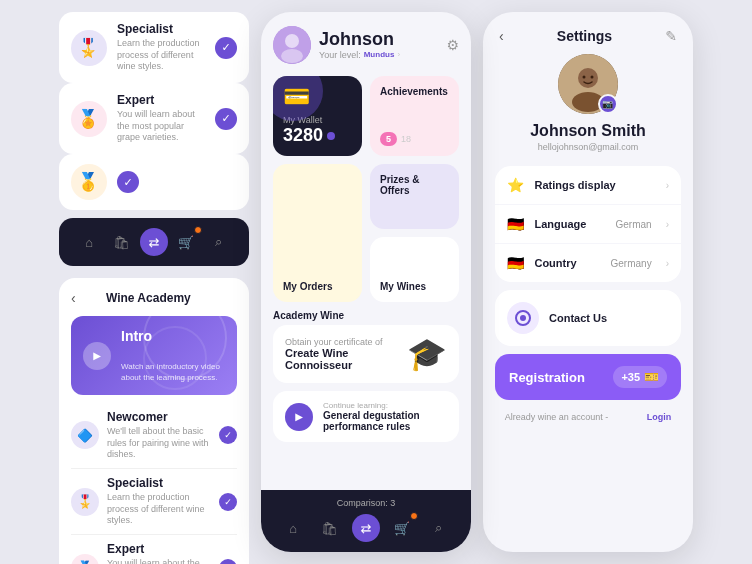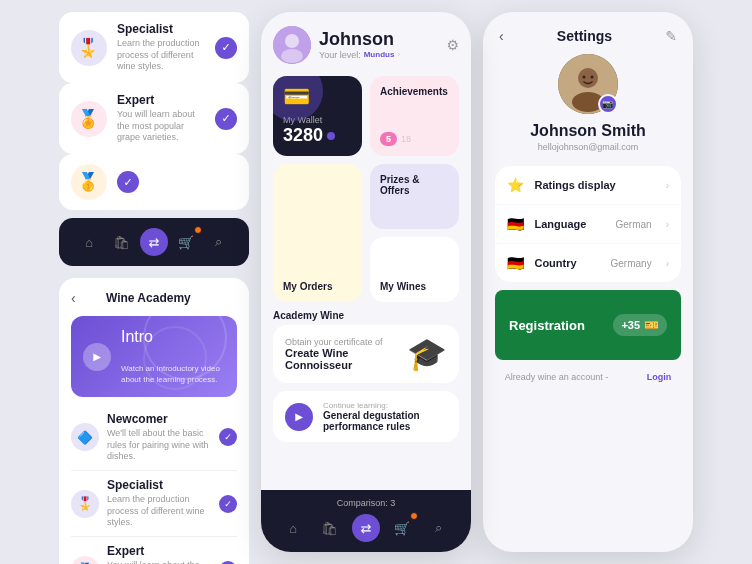--- a/index.html
+++ b/index.html
@@ -117,21 +117,21 @@
       border-radius: 50%;
       border: 2px solid rgba(255,255,255,0.1);
       right: 30px; top: 10px;
     }
     .play-btn {
       width: 28px; height: 28px; border-radius: 50%;
       background: rgba(255,255,255,0.3);
       display: flex; align-items: center; justify-content: center;
       font-size: 10px; color: #fff; flex-shrink: 0;
     }
-    .intro-text .intro-label { font-size: 16px; font-weight: 400; }
+    .intro-text .intro-label { font-size: 14px; font-weight: 700; }
     .intro-text .intro-sub { font-size: 8px; opacity: 0.8; line-height: 1.3; margin-top: 18px; }
 
     .mini-course-card {
       display: flex; align-items: center; gap: 8px;
       padding: 7px 0;
       border-bottom: 1px solid #f0f0f0;
     }
     .mini-course-card:last-child { border-bottom: none; }
 
     
@@ -361,24 +361,24 @@
     }
     .contact-icon-wrap {
       width: 32px; height: 32px; border-radius: 50%;
       background: #f0eaff;
       display: flex; align-items: center; justify-content: center;
       font-size: 14px;
     }
     .contact-label { font-size: 11px; font-weight: 600; color: #1a1a2e; }
 
     .registration-card {
-      background: #15803d;
-      border-radius: 8px;
+      background: #8b5cf6;
+      border-radius: 14px;
       margin: 0 12px 8px;
-      padding: 24px 14px;
+      padding: 12px 14px;
       display: flex; align-items: center; justify-content: space-between;
       cursor: pointer;
     }
     .reg-label { font-size: 13px; font-weight: 700; color: #fff; }
     .reg-badge {
       background: rgba(255,255,255,0.2);
       border-radius: 20px;
       padding: 4px 8px;
       display: flex; align-items: center; gap: 4px;
     }
@@ -604,20 +604,29 @@
       <span class="settings-chevron">›</span>
     </div>
       <div class="settings-item">
       <span class="settings-item-icon">🇩🇪</span>
       <span class="settings-item-label">Country</span>
       <span class="settings-item-value">Germany</span>
       <span class="settings-chevron">›</span>
     </div>
     </div>
 
+  <div class="contact-card">
+    <div class="contact-icon-wrap">
+      <svg width="18" height="18" viewBox="0 0 18 18">
+          <circle cx="9" cy="9" r="7" stroke="#6c4fd4" stroke-width="2" fill="none"></circle>
+          <circle cx="9" cy="9" r="3" fill="#6c4fd4"></circle>
+        </svg>
+    </div>
+    <span class="contact-label">Contact Us</span>
+  </div>
 
   <div class="registration-card">
     <span class="reg-label">Registration</span>
     <div class="reg-badge">
       <span class="reg-count">+35</span>
       <span class="reg-emoji">🎫</span>
     </div>
   </div>
 
   <div class="already-account">

